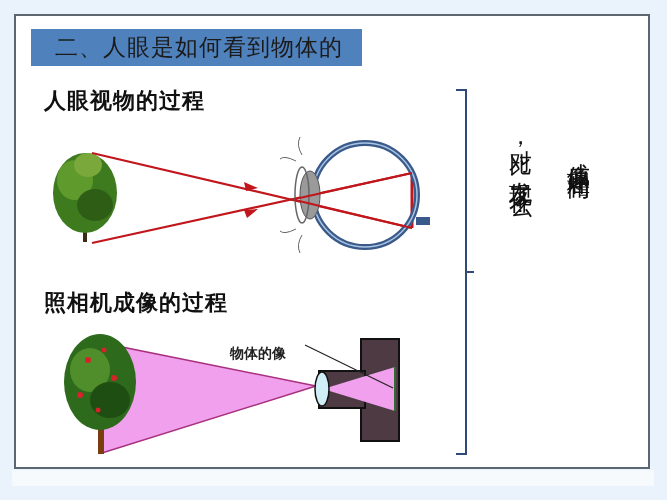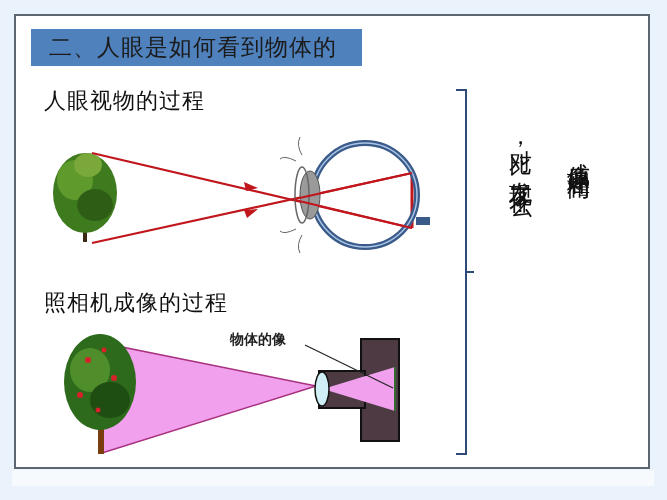--- a/index.html
+++ b/index.html
@@ -17,38 +17,38 @@
   }
   .under-strip {
     position: absolute; left: 12px; top: 470px; width: 642px; height: 16px;
     background: #f7fafd;
   }
   .title-bar {
     position: absolute; left: 31px; top: 29px; width: 331px; height: 37px;
     background: #4f81bd;
     color: #1b1b1b;
     font-size: 23px; line-height: 37px;
-    padding-left: 18px; box-sizing: border-box;
+    padding-left: 24px; box-sizing: border-box;
     letter-spacing: 1px;
   }
   .heading {
-    position: absolute; color: #111; font-size: 22px; letter-spacing: 1px;
+    position: absolute; color: #111; font-size: 22px; letter-spacing: 1px; font-weight: bold;
   }
   .h-eye { left: 44px; top: 86px; }
   .h-cam { left: 44px; top: 272px; margin-top: 16px; }
   svg.diagram { position: absolute; }
   .vtext {
     position: absolute; writing-mode: vertical-rl;
     font-size: 23px; color: #111; letter-spacing: 3px;
     font-family: "DejaVu Serif", "Liberation Serif", serif;
   }
   .v-question { left: 506px; top: 132px; }
   .v-answer { left: 564px; top: 145px; }
   .img-label {
-    position: absolute; left: 207px; top: 331px;
+    position: absolute; left: 207px; top: 345px;
     font-size: 14px; font-weight: bold; color: #222; padding-left: 23px;
   }
 </style>
 </head>
 <body>
 
 <div class="under-strip"></div>
 <div class="frame"></div>
 
 <div class="title-bar">二、人眼是如何看到物体的</div>

